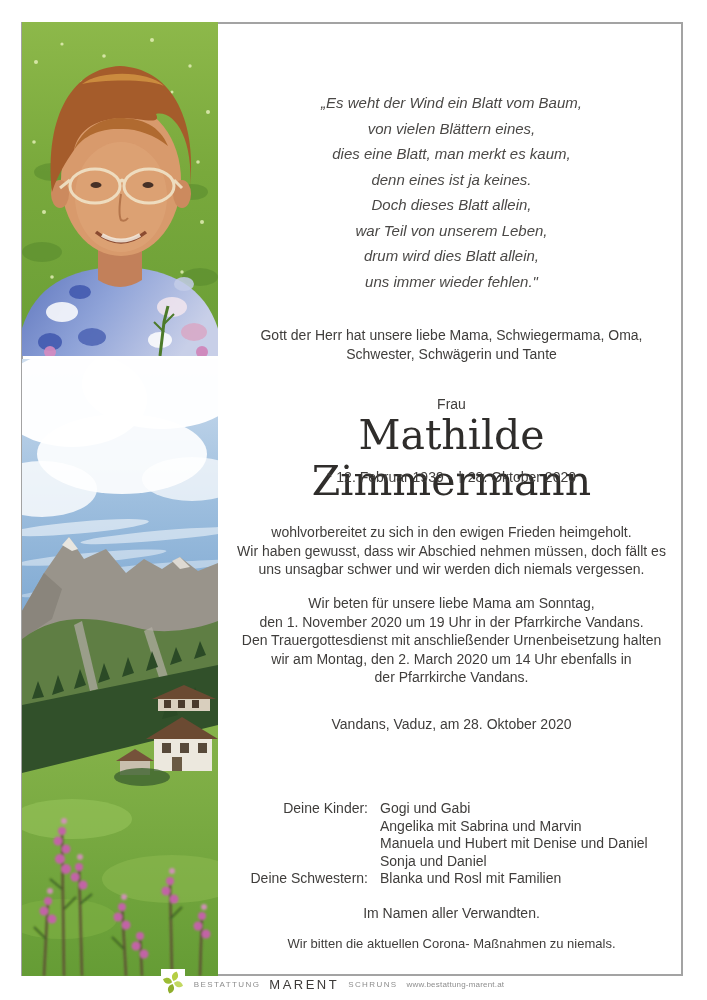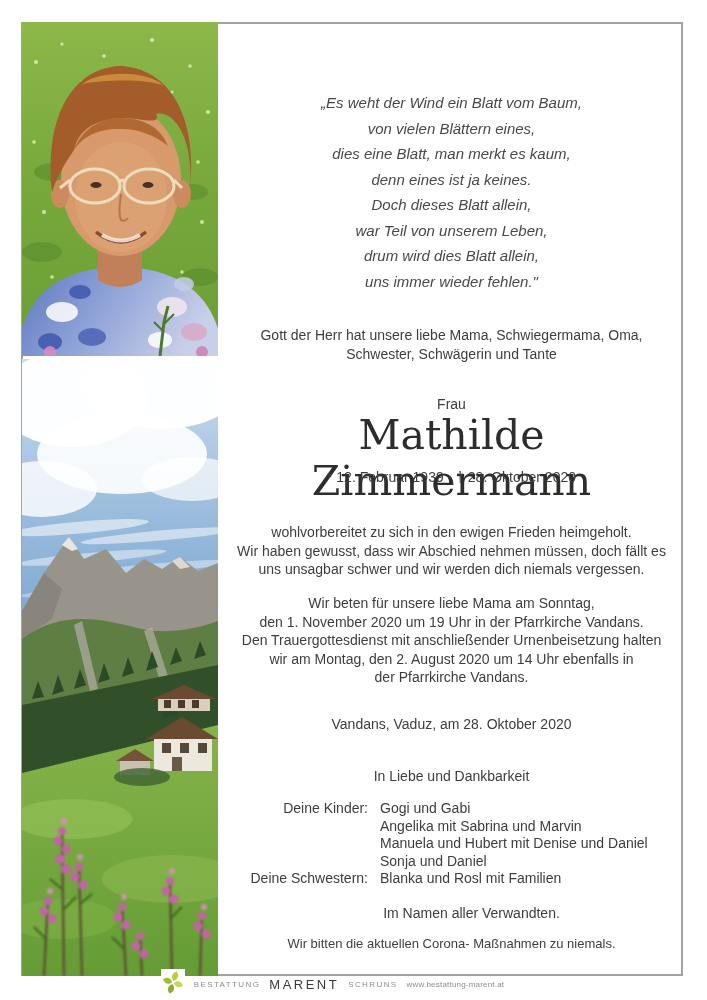--- a/index.html
+++ b/index.html
@@ -28,21 +28,21 @@
   .para1{top:523px;font-size:14px;line-height:18.5px;}
   .para2{top:594px;font-size:14px;line-height:18.5px;}
   .place-date{top:716px;font-size:14px;}
   .closing{top:768px;font-size:14px;}
   .family{
     top:800px;display:grid;grid-template-columns:150px auto;column-gap:12px;
     font-size:14px;line-height:17.6px;text-align:left;
   }
   .family .flabel{text-align:right;white-space:nowrap;}
   .family .fnames{text-align:left;white-space:nowrap;}
-  .in-name{top:905px;font-size:14px;margin-left:20px;}
+  .in-name{top:905px;font-size:14px;}
   .corona{top:936px;font-size:13px;}
   .footer{
     position:absolute;left:0;top:969px;width:665px;height:30px;
     display:flex;justify-content:center;align-items:center;gap:9px;z-index:5;
   }
   .footer .f-small{font-size:8px;letter-spacing:1.4px;color:#8d8d8d;}
   .footer .f-brand{font-size:13px;letter-spacing:2.5px;color:#3c3a38;}
   .footer .f-url{font-size:8px;letter-spacing:0.2px;color:#8d8d8d;}
   .logo{width:24px;height:27px;margin-top:-3px;flex:0 0 auto;}
 </style>
@@ -304,27 +304,26 @@
   <div class="block para1">
     <div>wohlvorbereitet zu sich in den ewigen Frieden heimgeholt.</div>
     <div>Wir haben gewusst, dass wir Abschied nehmen müssen, doch fällt es</div>
     <div>uns unsagbar schwer und wir werden dich niemals vergessen.</div>
   </div>
 
   <div class="block para2">
     <div>Wir beten für unsere liebe Mama am Sonntag,</div>
     <div>den 1. November 2020 um 19 Uhr in der Pfarrkirche Vandans.</div>
     <div>Den Trauergottesdienst mit anschließender Urnenbeisetzung halten</div>
-    <div>wir am Montag, den 2. August 2020 um 14 Uhr ebenfalls in</div>
+    <div>wir am Montag, den 2. March 2020 um 14 Uhr ebenfalls in</div>
     <div>der Pfarrkirche Vandans.</div>
   </div>
 
   <div class="block place-date">Vandans, Vaduz, am 28. Oktober 2020</div>
 
-  <div class="block closing">In Liebe und Dankbarkeit</div>
 
   <div class="block family">
     <div class="flabel">Deine Kinder:</div>
     <div class="fnames">Gogi und Gabi</div>
     <div class="flabel"></div>
     <div class="fnames">Angelika mit Sabrina und Marvin</div>
     <div class="flabel"></div>
     <div class="fnames">Manuela und Hubert mit Denise und Daniel</div>
     <div class="flabel"></div>
     <div class="fnames">Sonja und Daniel</div>

